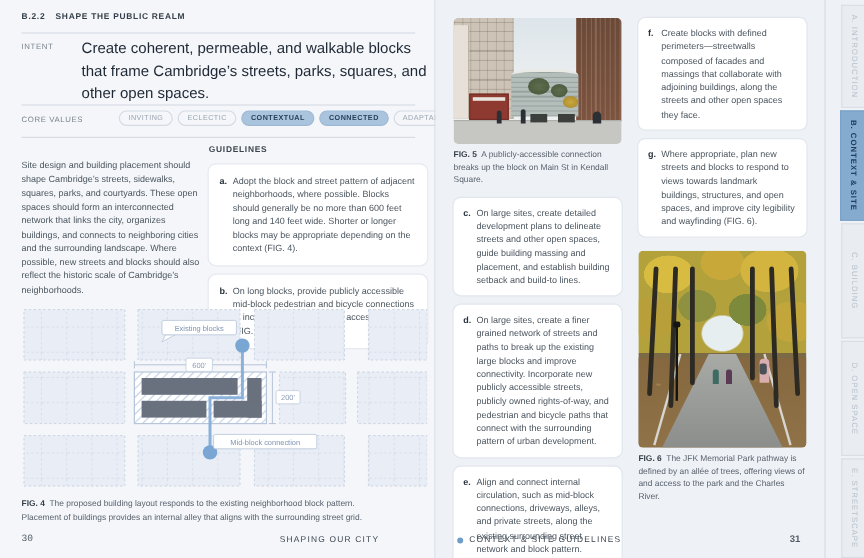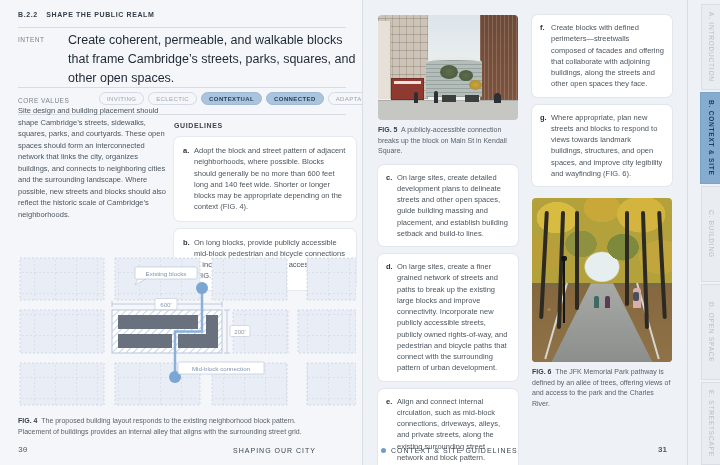--- a/index.html
+++ b/index.html
@@ -17,21 +17,21 @@
   .rule.r1 { top:27px; } .rule.r2 { top:87px; } .rule.r3 { top:114px; }
   .side-label { position:absolute; left:18px; font-size:6.5px; letter-spacing:.5px; color:#79838e; }
   .intent-label { top:36px; }
   .intent-text { position:absolute; left:68px; top:31px; width:288px; font-size:12.5px; line-height:1.52; color:#1e2834; }
   .values-label { top:97px; }
   .pills { position:absolute; left:99px; top:92px; display:flex; gap:4px; }
   .pill { height:13px; display:flex; align-items:center; padding:0 7px; border-radius:7px; font-size:6px; letter-spacing:.4px; }
   .pill.off { border:1px solid #d4dae3; color:#9ba5b1; background:transparent; }
   .pill.on  { background:#abc4dd; border:1px solid #9db9d6; color:#273f5a; font-weight:bold; }
 
-  .body-text { position:absolute; left:18px; top:105px; width:148px; font-size:7.5px; line-height:1.54; color:#4c565f; }
+  .body-text { position:absolute; left:18px; top:132px; width:148px; font-size:7.5px; line-height:1.54; color:#4c565f; }
 
   .gcol { position:absolute; left:174px; top:122px; width:182px; }
   .g-head { font-size:7px; letter-spacing:.6px; color:#3a444d; font-weight:bold; }
   .card { background:#ffffff; border-radius:6px; padding:8px 9px; margin-top:8px; box-shadow:0 0 0 1px rgba(210,217,228,.45); }
   .g-item { display:flex; font-size:7.5px; line-height:1.5; color:#4c565f; }
   .g-item .ltr { width:11px; flex:0 0 11px; font-weight:bold; color:#2a333d; }
 
   
   .diagram { position:absolute; left:14px; top:252px; }
   .caption { font-size:7px; line-height:1.5; color:#5a636d; }
@@ -285,21 +285,21 @@
           <span class="ltr">e.</span>
           <span>Align and connect internal circulation, such as mid-block connections, driveways, alleys, and private streets, along the existing surrounding street network and block pattern.</span>
         </div>
       </div>
     </div>
 
     <div class="col col-right">
       <div class="card" style="margin-top:15px">
         <div class="g-item">
           <span class="ltr">f.</span>
-          <span>Create blocks with defined perimeters—streetwalls composed of facades and offering that collaborate with adjoining buildings, along the streets and other open spaces they face.</span>
+          <span>Create blocks with defined perimeters—streetwalls composed of facades and massings that collaborate with adjoining buildings, along the streets and other open spaces they face.</span>
         </div>
       </div>
       <div class="card">
         <div class="g-item">
           <span class="ltr">g.</span>
           <span>Where appropriate, plan new streets and blocks to respond to views towards landmark buildings, structures, and open spaces, and improve city legibility and wayfinding (FIG. 6).</span>
         </div>
       </div>
 
       <div class="photo p6">

